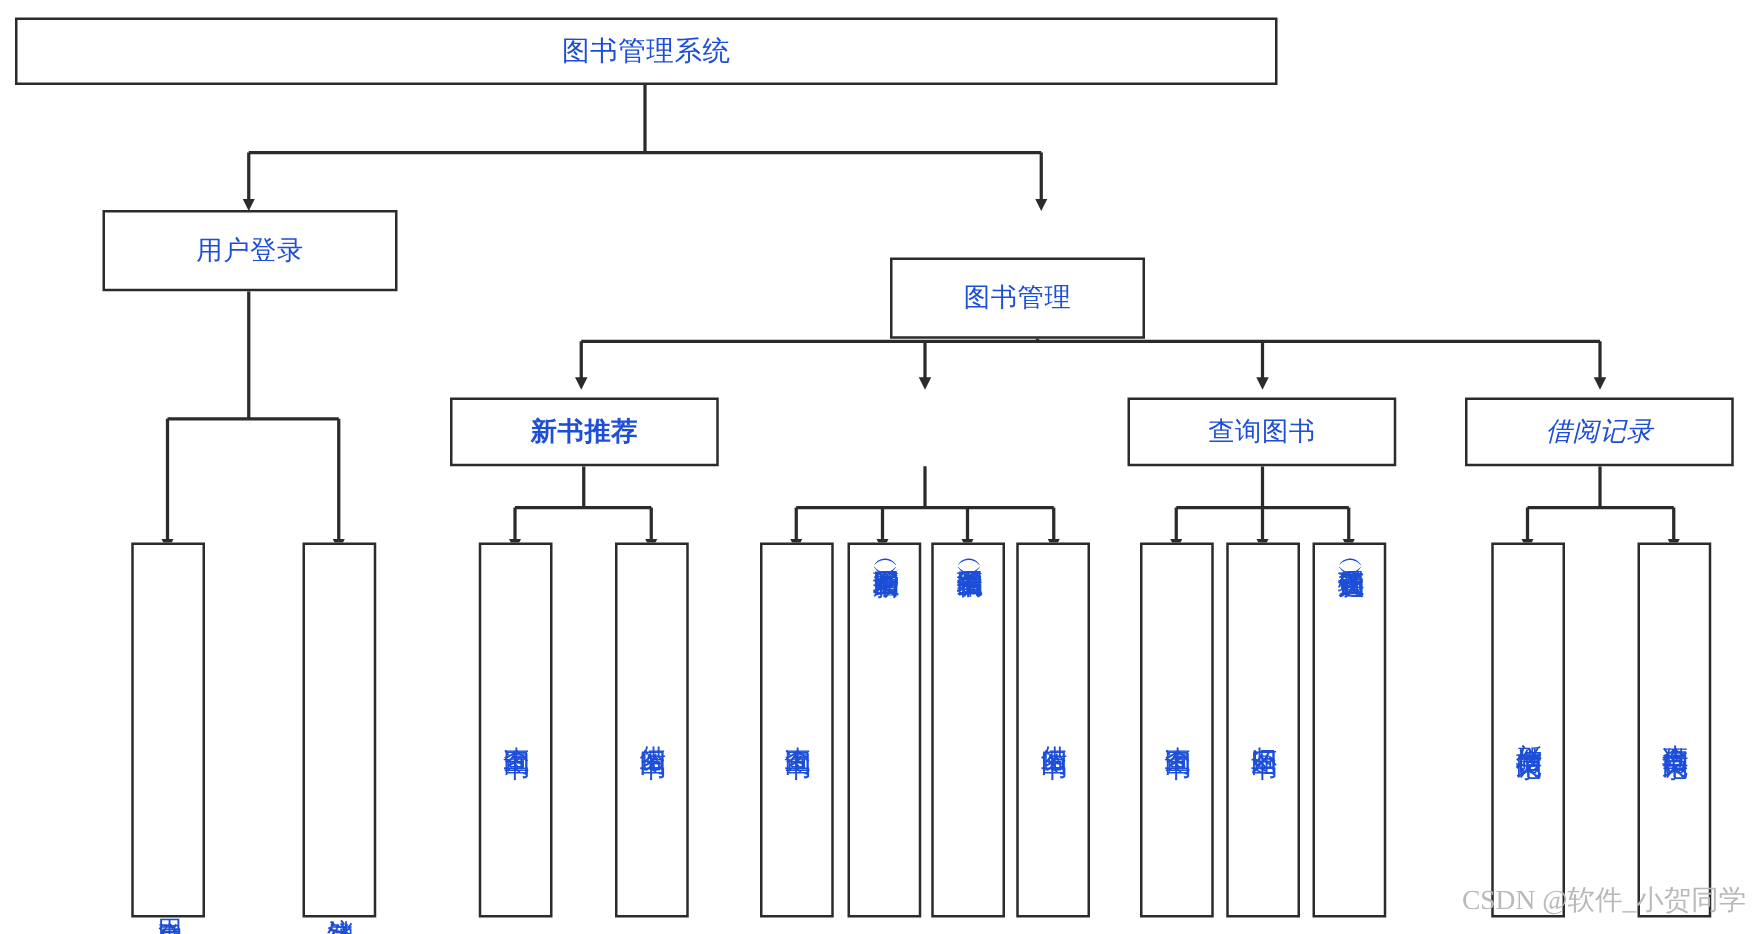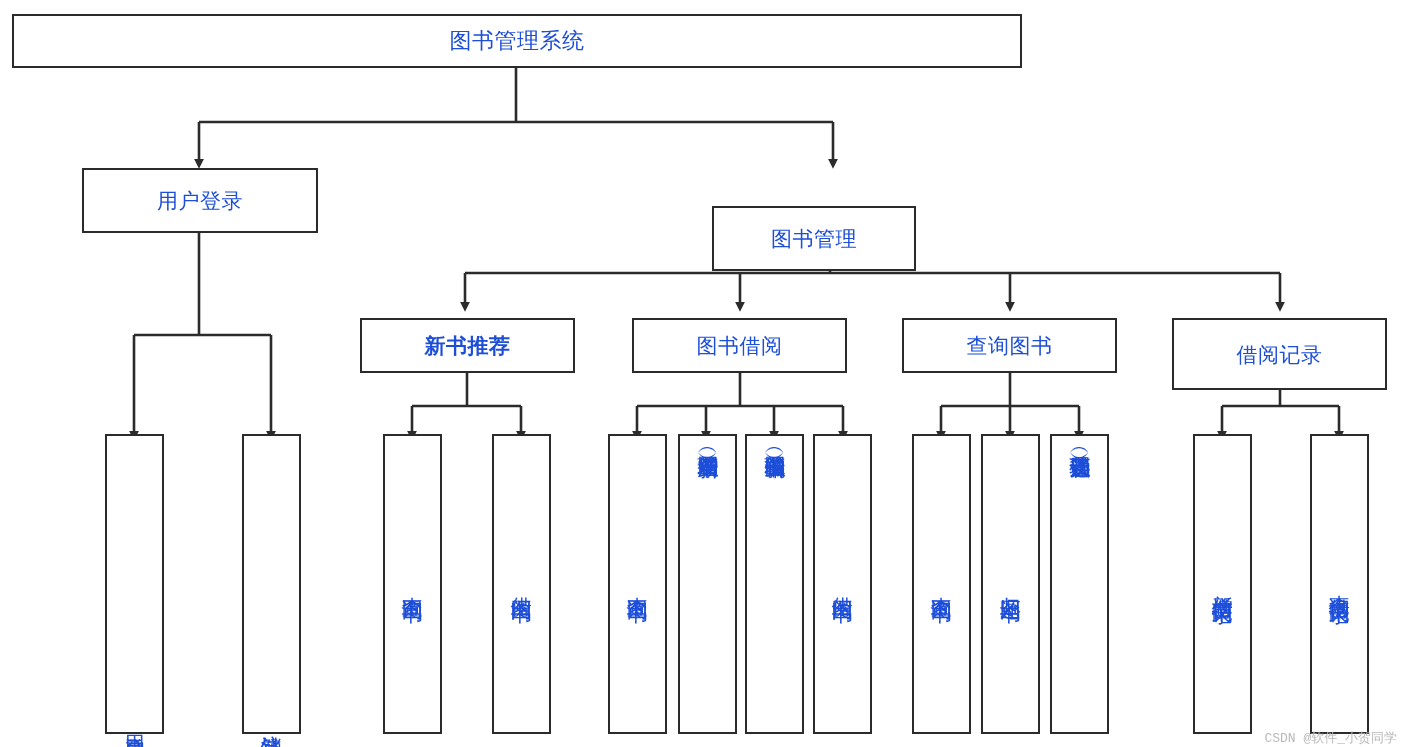--- a/index.html
+++ b/index.html
@@ -30,23 +30,23 @@
       text-align:center;
   }
   .v-node.va-center{align-items:center;}
   .v-node.va-center .lbl{max-height:100%;}
   .v-node.va-bottom{align-items:flex-end;}
   .v-node.va-bottom .lbl{padding-bottom:6px;}
   .v-node.va-top{align-items:flex-start;}
   .v-node.va-top .lbl{padding-top:4px;}
   .v-node.tight .lbl{letter-spacing:0px;line-height:1.18;}
 
-  #watermark{position:absolute;right:8px;bottom:0;
-             font-size:13px;color:#b9b9b9;white-space:nowrap;
-             font-family:Liberation Mono, monospace;}
+  #watermark{position:absolute;right:8px;bottom:12px;
+             font-size:22px;color:#b9b9b9;white-space:nowrap;
+             font-family:Liberation Serif, serif;}
 </style>
 </head>
 <body>
 
 <div id="stage">
 
   <svg id="wires" viewBox="0 0 1405 747" xmlns="http://www.w3.org/2000/svg">
     <defs>
       <marker id="ah" markerWidth="11" markerHeight="11" refX="1.2" refY="5" orient="auto" markerUnits="userSpaceOnUse">
         <path d="M0,0 L10,5 L0,10 z" fill="#2b2b2b"></path>
@@ -105,29 +105,26 @@
   </div>
 
   <div class="node h-node" style="left:712px;top:168px;width:204px;height:65px;margin-top:38px;">
     <span class="lbl">图书管理</span>
   </div>
 
   <div class="node h-node" style="left:360px;top:318px;width:215px;height:55px;font-weight:bold;">
     <span class="lbl">新书推荐</span>
   </div>
 
-  <div class="node h-node" style="left:632px;top:318px;width:215px;height:55px;">
-    <span class="lbl">图书借阅</span>
-  </div>
 
   <div class="node h-node" style="left:902px;top:318px;width:215px;height:55px;">
     <span class="lbl">查询图书</span>
   </div>
 
-  <div class="node h-node" style="left:1172px;top:318px;width:215px;height:72px;">
+  <div class="node h-node" style="left:1172px;top:318px;width:215px;height:55px;font-style:italic;">
     <span class="lbl">借阅记录</span>
   </div>
 
   <div class="node v-node va-bottom" style="left:105px;top:434px;width:59px;height:300px;">
     <span class="lbl">用户登录</span>
   </div>
 
   <div class="node v-node va-bottom" style="left:242px;top:434px;width:59px;height:300px;">
     <span class="lbl">注销登录</span>
   </div>

